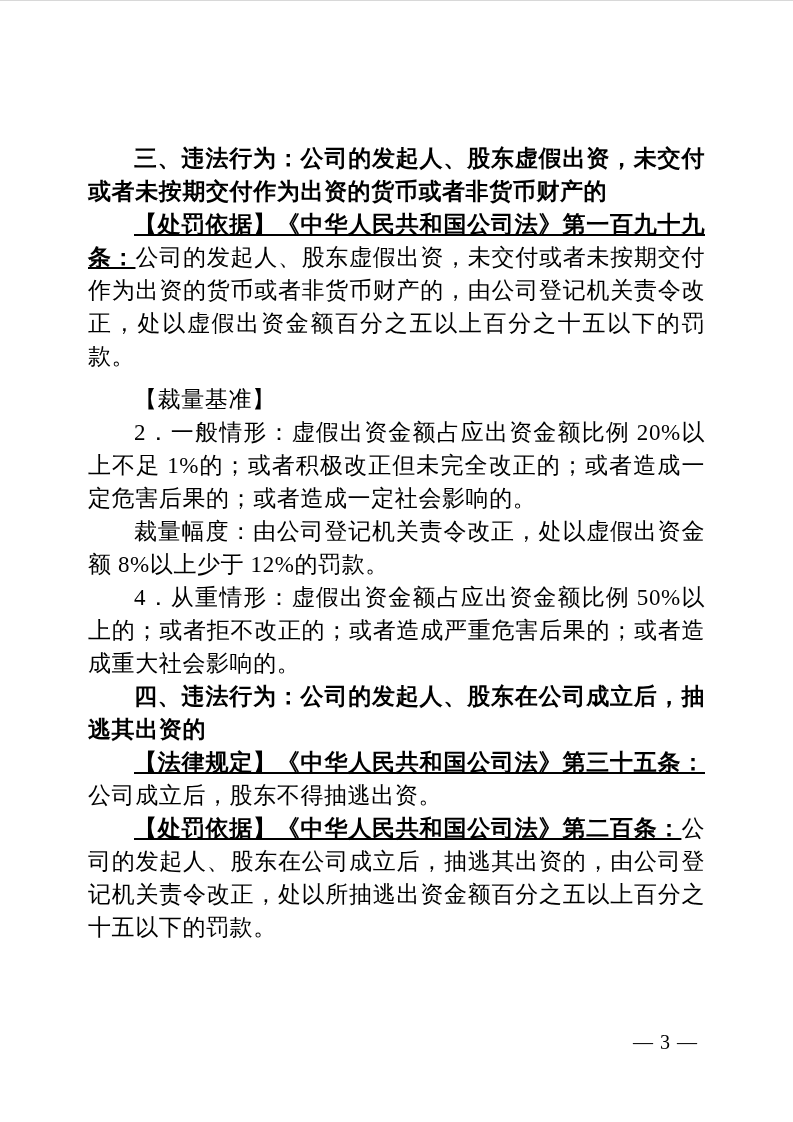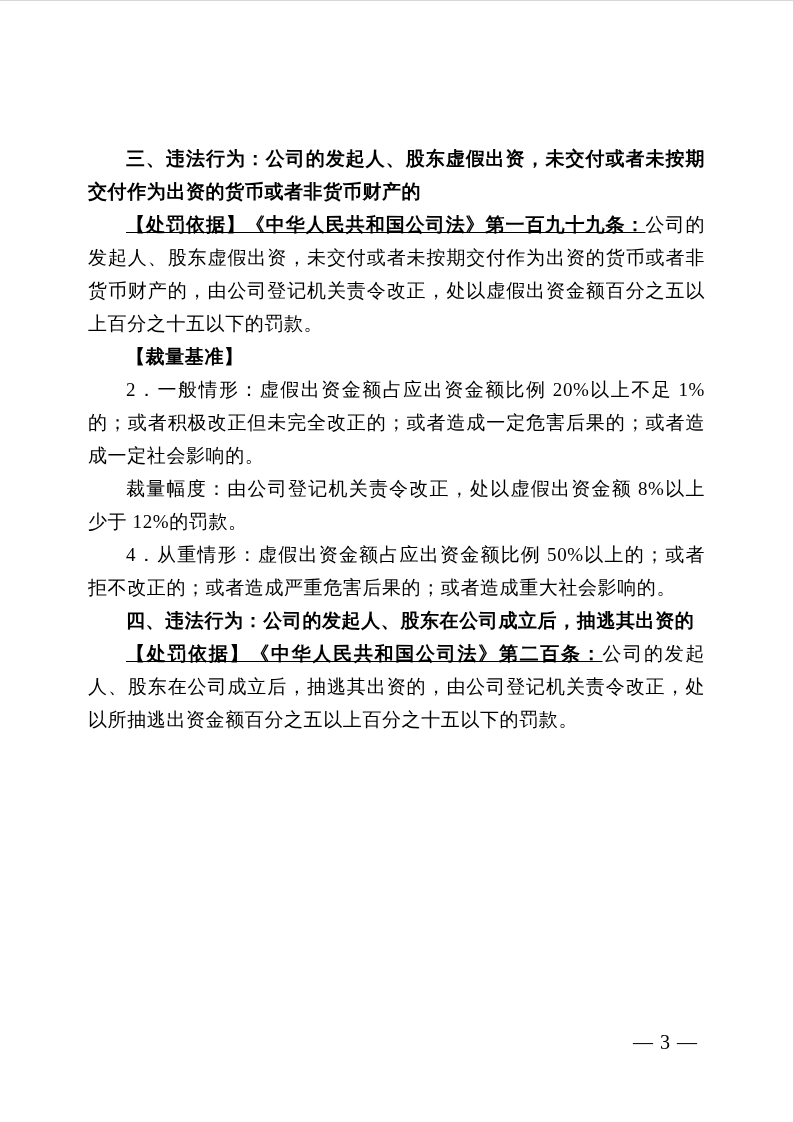--- a/index.html
+++ b/index.html
@@ -24,37 +24,38 @@
     left: 88px;
     top: 141px;
     width: 617px;
   }
   .para {
     margin: 0;
     padding: 0;
     text-indent: 2em;
     text-align: justify;
     text-justify: inter-character;
-    font-size: 19px;
+    font-size: 23px;
     line-height: 33px;
     letter-spacing: 0.6px;
     word-break: break-all;
   }
   
   .heading {
     font-family: "Liberation Sans", sans-serif;
     font-weight: 700;
   }
   
   .lead {
     font-weight: 700;
     text-decoration: underline;
   }
   .lead-line {
-    font-weight: 700;
+    font-weight: 400;
+    margin-top: 10px;
   }
   .footer {
     position: absolute;
     top: 1028px;
     left: 88px;
     width: 610px;
     text-align: right;
     font-size: 20px;
     line-height: 26px;
     letter-spacing: 1px;
@@ -76,20 +77,21 @@
 
     <p class="para">2．一般情形：虚假出资金额占应出资金额比例 20%以上不足 1%的；或者积极改正但未完全改正的；或者造成一定危害后果的；或者造成一定社会影响的。</p>
 
     <p class="para">裁量幅度：由公司登记机关责令改正，处以虚假出资金额 8%以上少于 12%的罚款。</p>
 
     <p class="para">4．从重情形：虚假出资金额占应出资金额比例 50%以上的；或者拒不改正的；或者造成严重危害后果的；或者造成重大社会影响的。</p>
 
 
     <p class="para heading">四、违法行为：公司的发起人、股东在公司成立后，抽逃其出资的</p>
 
+    <p class="para"><span class="lead">【法律规定】《中华人民共和国公司法》第三十五条：</span><span>公司成立后，股东不得抽逃出资。</span></p>
 
     <p class="para"><span class="lead">【处罚依据】《中华人民共和国公司法》第二百条：</span><span>公司的发起人、股东在公司成立后，抽逃其出资的，由公司登记机关责令改正，处以所抽逃出资金额百分之五以上百分之十五以下的罚款。</span></p>
 
   </div>
 
   <div class="footer">
     <span>— 3 —</span>
   </div>
 </div>
 

